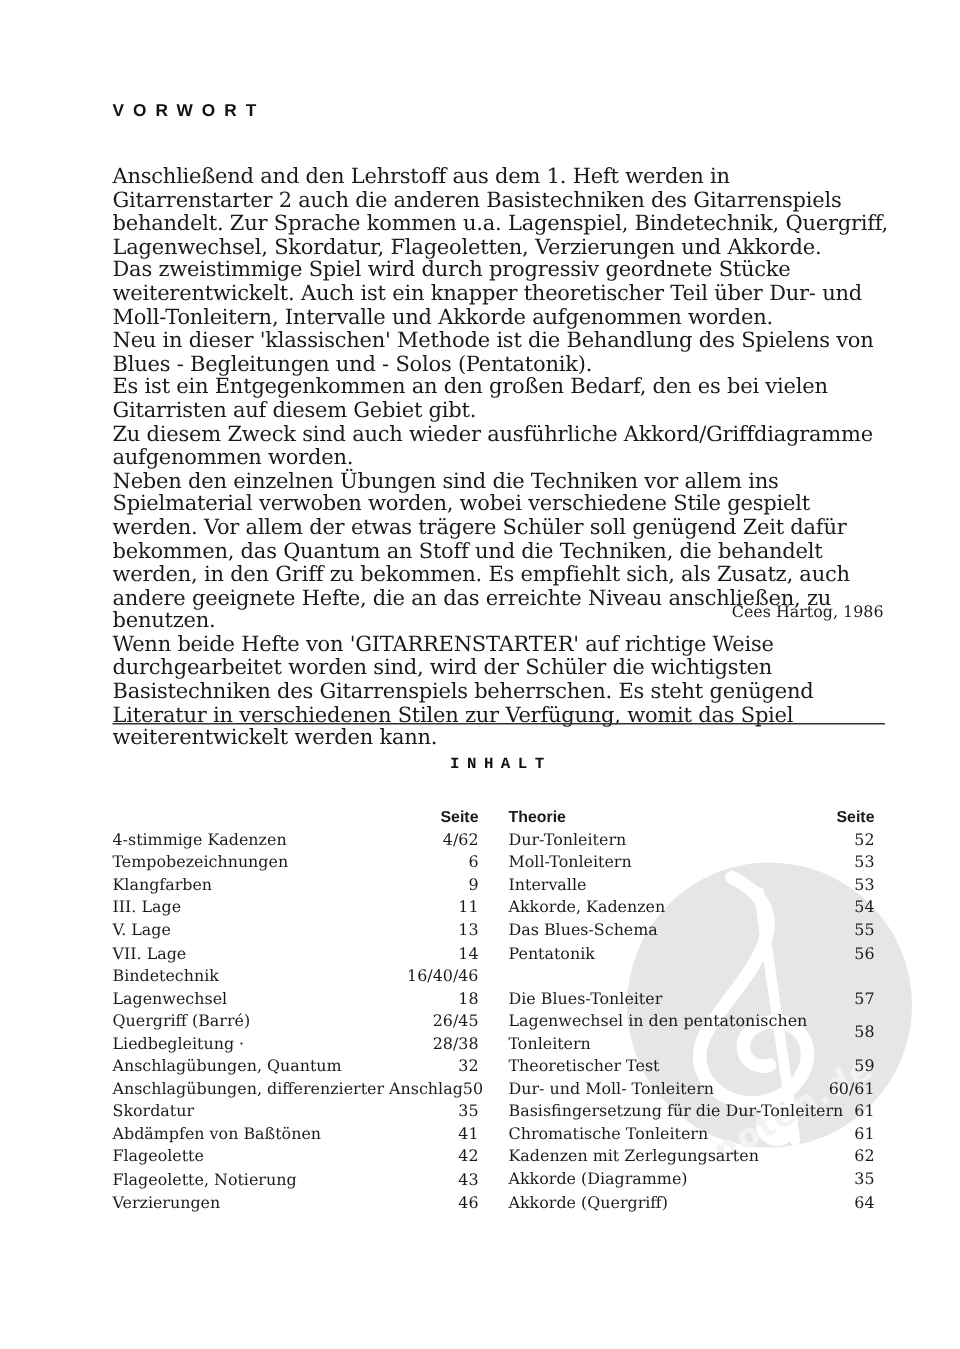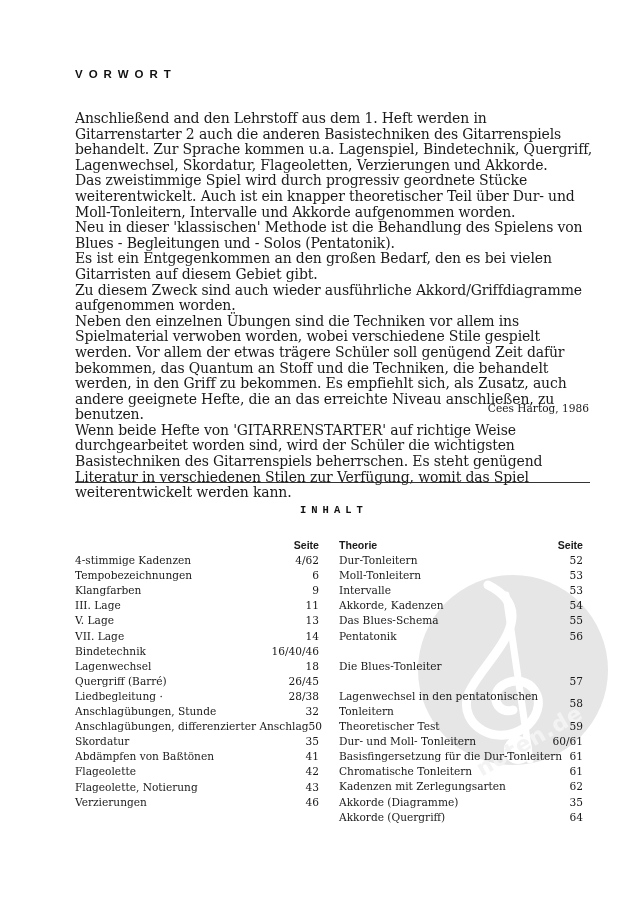--- a/index.html
+++ b/index.html
@@ -48,21 +48,21 @@
     #toc-left { left: 75px; width: 244px; }
     #toc-right { left: 339px; width: 244px; }
     .toc-head {
       display: flex; justify-content: space-between;
       font-family: "Liberation Sans", "DejaVu Sans", sans-serif;
       font-weight: bold; font-size: 10.6px;
     }
     .toc-row { display: flex; justify-content: space-between; position: relative; z-index: 1; }
     .toc-row .t { white-space: nowrap; }
     .toc-row .p { white-space: nowrap; text-align: right; }
-    .toc-row.gap { margin-top: 15px; flex-direction: column; }
+    .toc-row.gap { margin-top: 15px; }
     .toc-row.wrap { align-items: center; }
     .toc-row.wrap .t { white-space: normal; width: 210px; }
   </style>
 </head>
 <body>
 
 <div id="vorwort-title" class="heading">VORWORT</div>
 
 <div id="preface">
   <p>Anschließend and den Lehrstoff aus dem 1. Heft werden in Gitarrenstarter 2 auch die anderen Basistechniken des Gitarrenspiels behandelt. Zur Sprache kommen u.a. Lagenspiel, Bindetechnik, Quergriff, Lagenwechsel, Skordatur, Flageoletten, Verzierungen und Akkorde.</p>
@@ -129,21 +129,21 @@
       </div>
       <div class="toc-row">
         <span class="t">Quergriff (Barré)</span>
         <span class="p">26/45</span>
       </div>
       <div class="toc-row">
         <span class="t">Liedbegleitung ·</span>
         <span class="p">28/38</span>
       </div>
       <div class="toc-row">
-        <span class="t">Anschlagübungen, Stunde</span>
+        <span class="t">Anschlagübungen, Quantum</span>
         <span class="p">32</span>
       </div>
       <div class="toc-row">
         <span class="t">Anschlagübungen, differenzierter Anschlag</span>
         <span class="p">50</span>
       </div>
       <div class="toc-row">
         <span class="t">Skordatur</span>
         <span class="p">35</span>
       </div>

